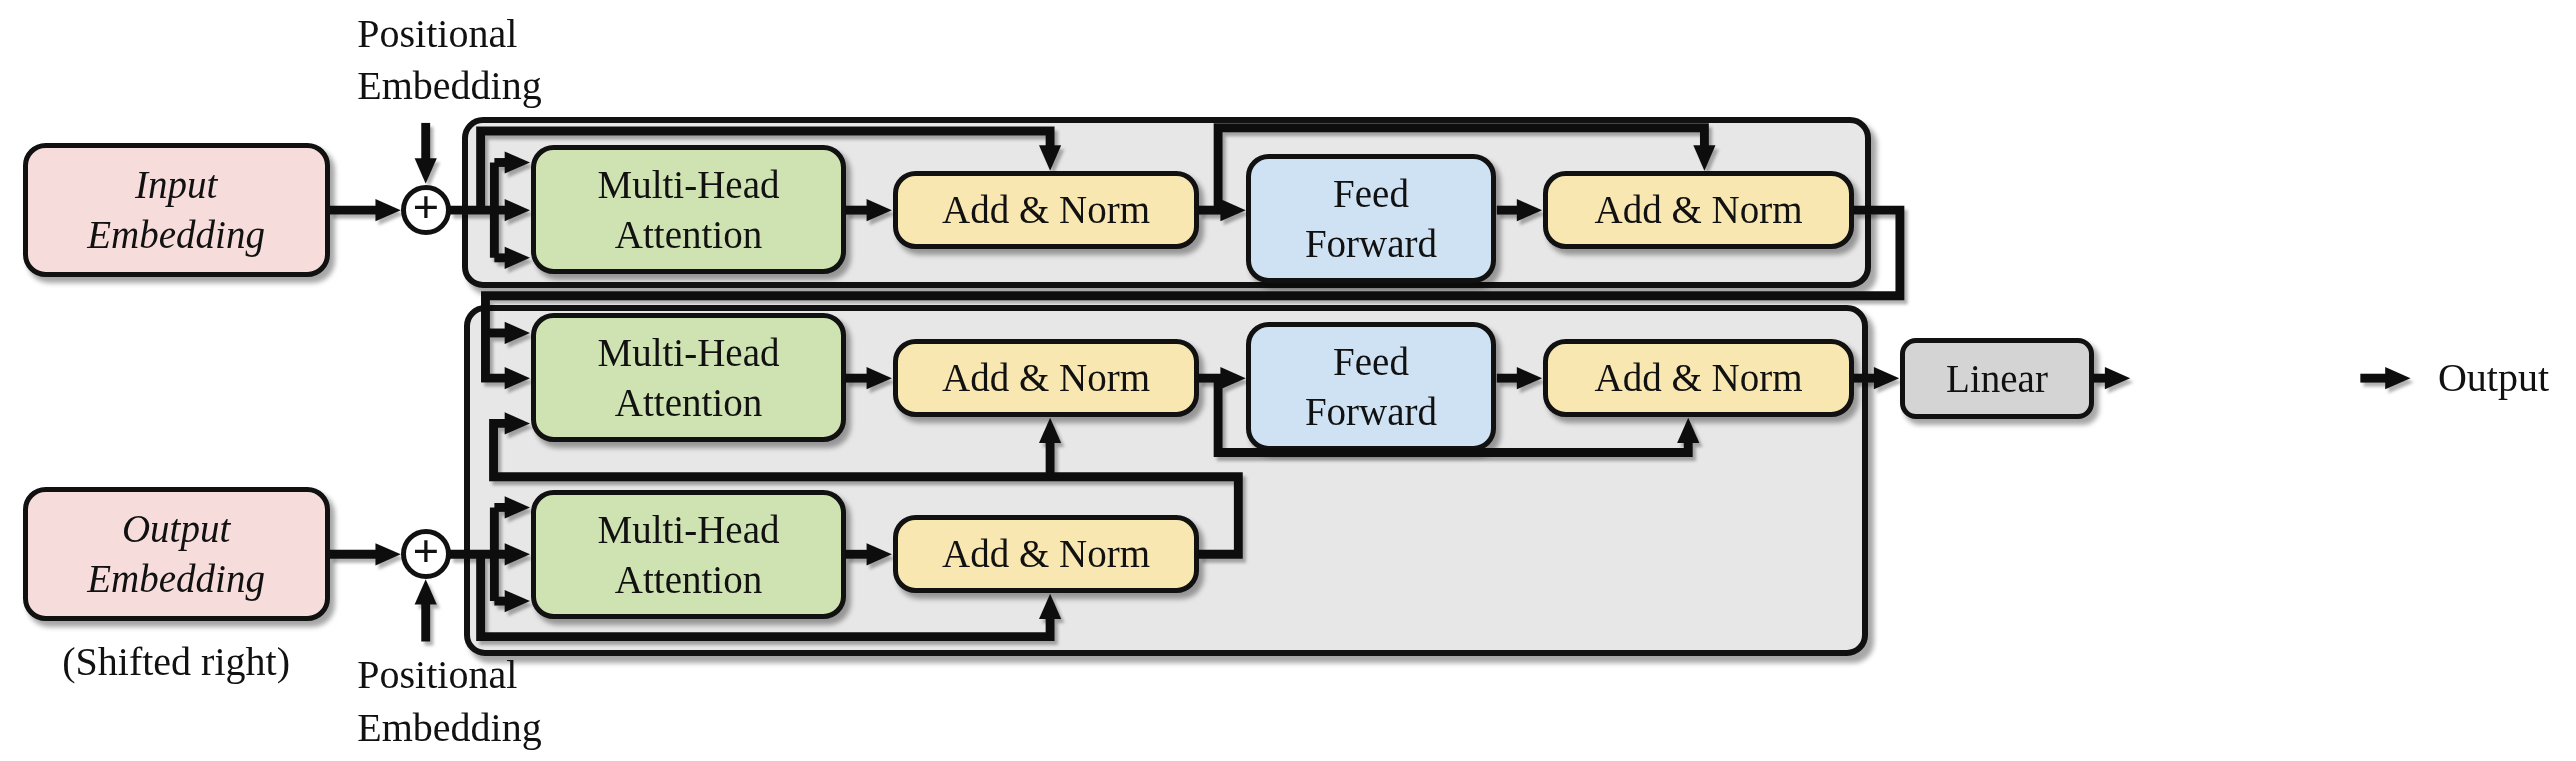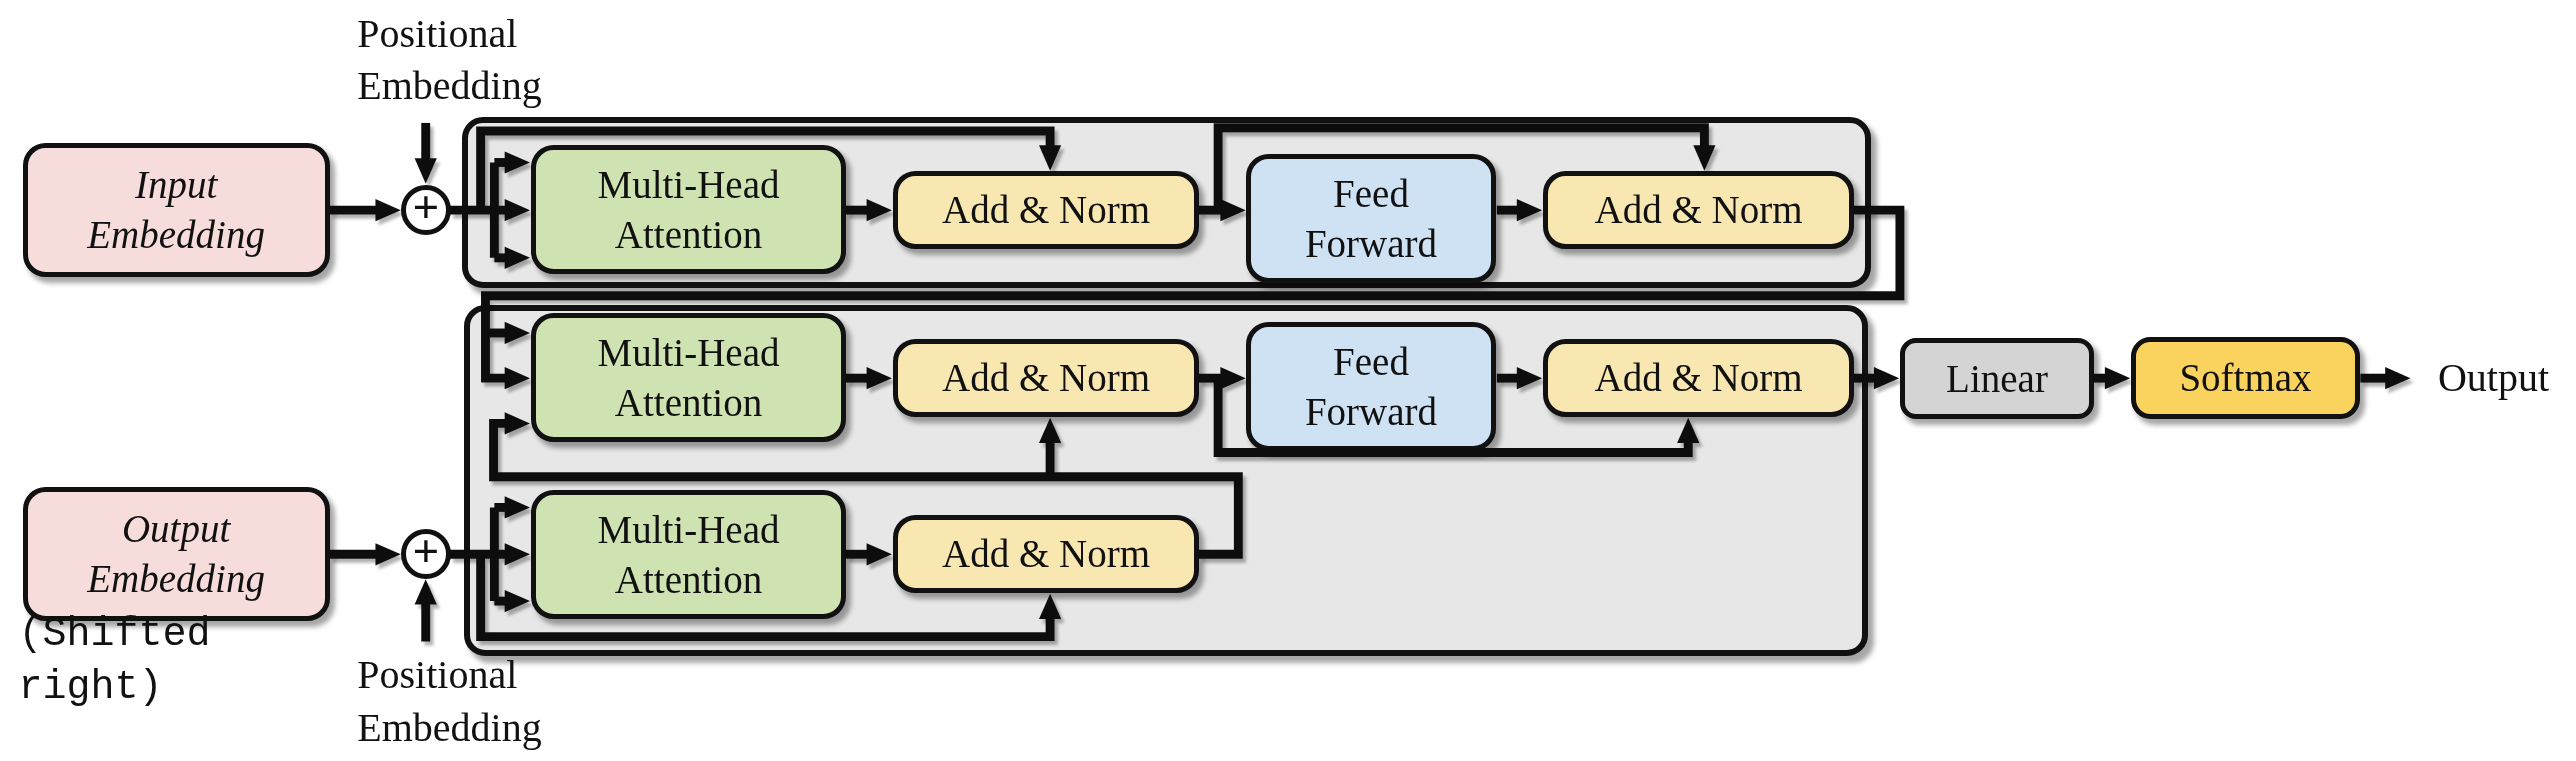--- a/index.html
+++ b/index.html
@@ -133,21 +133,21 @@
   </svg>
 
   <div class="box pink" style="left:22.6px; top:143px; width:307px; height:134px;">Input
 Embedding</div>
   <div class="plus-circle" style="left:401px; top:185px;">+</div>
   <div class="freetext" style="left:312px; top:4.8px; width:275px; height:111px;">Positional
 Embedding</div>
 
   <div class="box pink" style="left:22.6px; top:487px; width:307px; height:134px;">Output
 Embedding</div>
-  <div class="freetext" style="left:18.6px; top:638px; width:315px; height:48px;font-family:Liberation Mono, monospace;">(Shifted right)</div>
+  <div class="freetext" style="left:18.6px; top:638px; width:315px; height:48px;">(Shifted right)</div>
   <div class="plus-circle" style="left:401px; top:529px;">+</div>
   <div class="freetext" style="left:312px; top:646px; width:275px; height:111px;">Positional
 Embedding</div>
 
   <div class="box green" style="left:531px; top:145px; width:315px; height:129px;">Multi-Head
 Attention</div>
   <div class="box yellow" style="left:893px; top:171px; width:306px; height:78px;">Add &amp; Norm</div>
   <div class="box blue" style="left:1246px; top:145px; width:250px; height:129px;">Feed
 Forward</div>
   <div class="box yellow" style="left:1543px; top:171px; width:311px; height:78px;">Add &amp; Norm</div>
@@ -157,17 +157,16 @@
   <div class="box yellow" style="left:893px; top:339px; width:306px; height:78px;">Add &amp; Norm</div>
   <div class="box blue" style="left:1246px; top:313px; width:250px; height:129px;">Feed
 Forward</div>
   <div class="box yellow" style="left:1543px; top:339px; width:311px; height:78px;">Add &amp; Norm</div>
 
   <div class="box green" style="left:531px; top:490px; width:315px; height:129px;">Multi-Head
 Attention</div>
   <div class="box yellow" style="left:893px; top:515px; width:306px; height:78px;">Add &amp; Norm</div>
 
   <div class="box grayb" style="left:1900px; top:338px; width:194px; height:81px;">Linear</div>
-  <div class="box gold" style="left:2131px; top:337px; width:229px; height:82px;">Softmax</div>
   <div class="freetext" style="left:2411px; top:338px; width:165px; height:81px;">Output</div>
 
 </div>
 
 
 </body></html>

